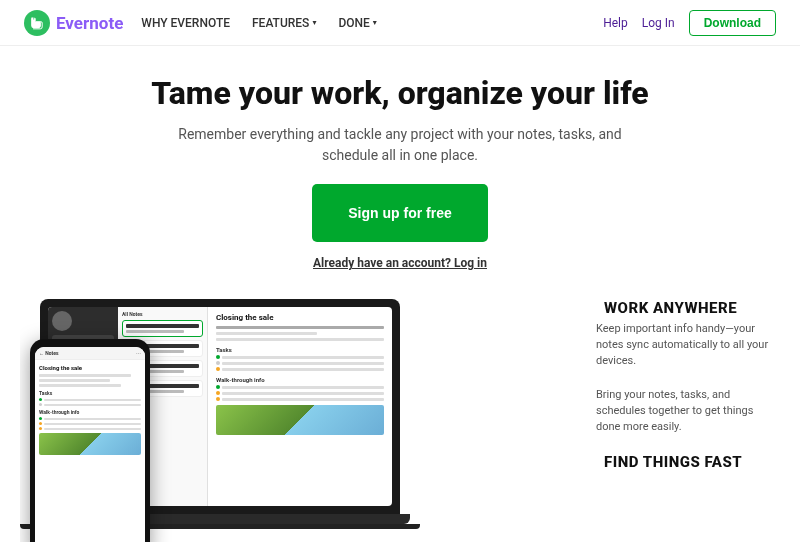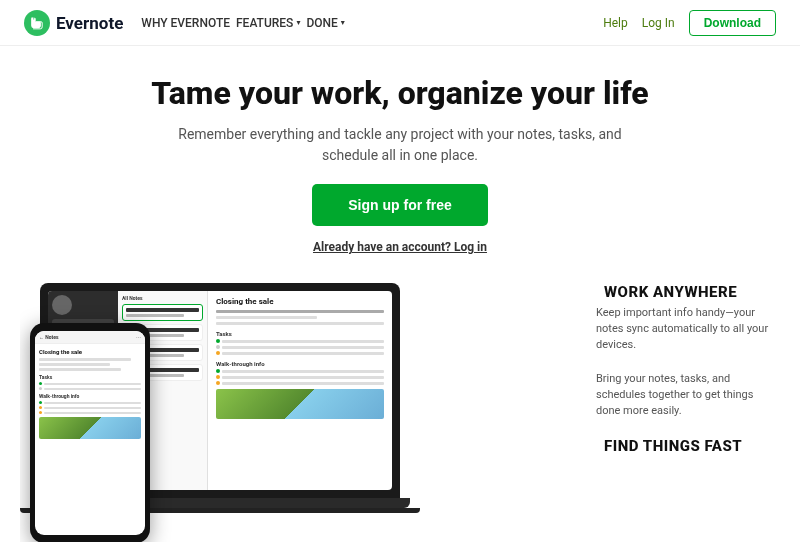--- a/index.html
+++ b/index.html
@@ -19,48 +19,48 @@
       padding: 10px 24px;
       border-bottom: 1px solid #eee;
       height: 46px;
     }
     .nav-logo {
       display: flex;
       align-items: center;
       gap: 6px;
       font-size: 17px;
       font-weight: 700;
-      color: #0f172a;
+      color: #8b5cf6;
       margin-right: 18px;
     }
     .nav-logo svg { width: 26px; height: 26px; }
     .nav-links {
       display: flex;
-      gap: 6px;
+      gap: 22px;
       align-items: center;
       flex: 1;
     }
     .nav-links a {
       font-size: 12px;
       color: #333;
       text-decoration: none;
       font-weight: 500;
       display: flex;
       align-items: center;
       gap: 3px;
     }
     .nav-links a .arrow { font-size: 8px; }
     .nav-right {
       display: flex;
       align-items: center;
       gap: 14px;
     }
     .nav-right a {
       font-size: 12px;
-      color: #4d7c0f;
+      color: #4c1d95;
       text-decoration: none;
     }
     .btn-download {
       border: 1.5px solid #00a82d;
       color: #00a82d;
       background: transparent;
       padding: 5px 14px;
       border-radius: 4px;
       font-size: 12px;
       font-weight: 600;
@@ -83,21 +83,21 @@
       font-size: 14px;
       color: #555;
       line-height: 1.5;
       max-width: 480px;
       margin: 0 auto 18px;
     }
     .btn-signup {
       background: #00a82d;
       color: #fff;
       border: none;
-      padding: 13px 36px;
+      padding: 21px 36px;
       border-radius: 5px;
       font-size: 14px;
       font-weight: 700;
       cursor: pointer;
       display: inline-block;
       margin-bottom: 10px;
       text-align: right;
     }
     .hero-login {
       font-size: 12px;

